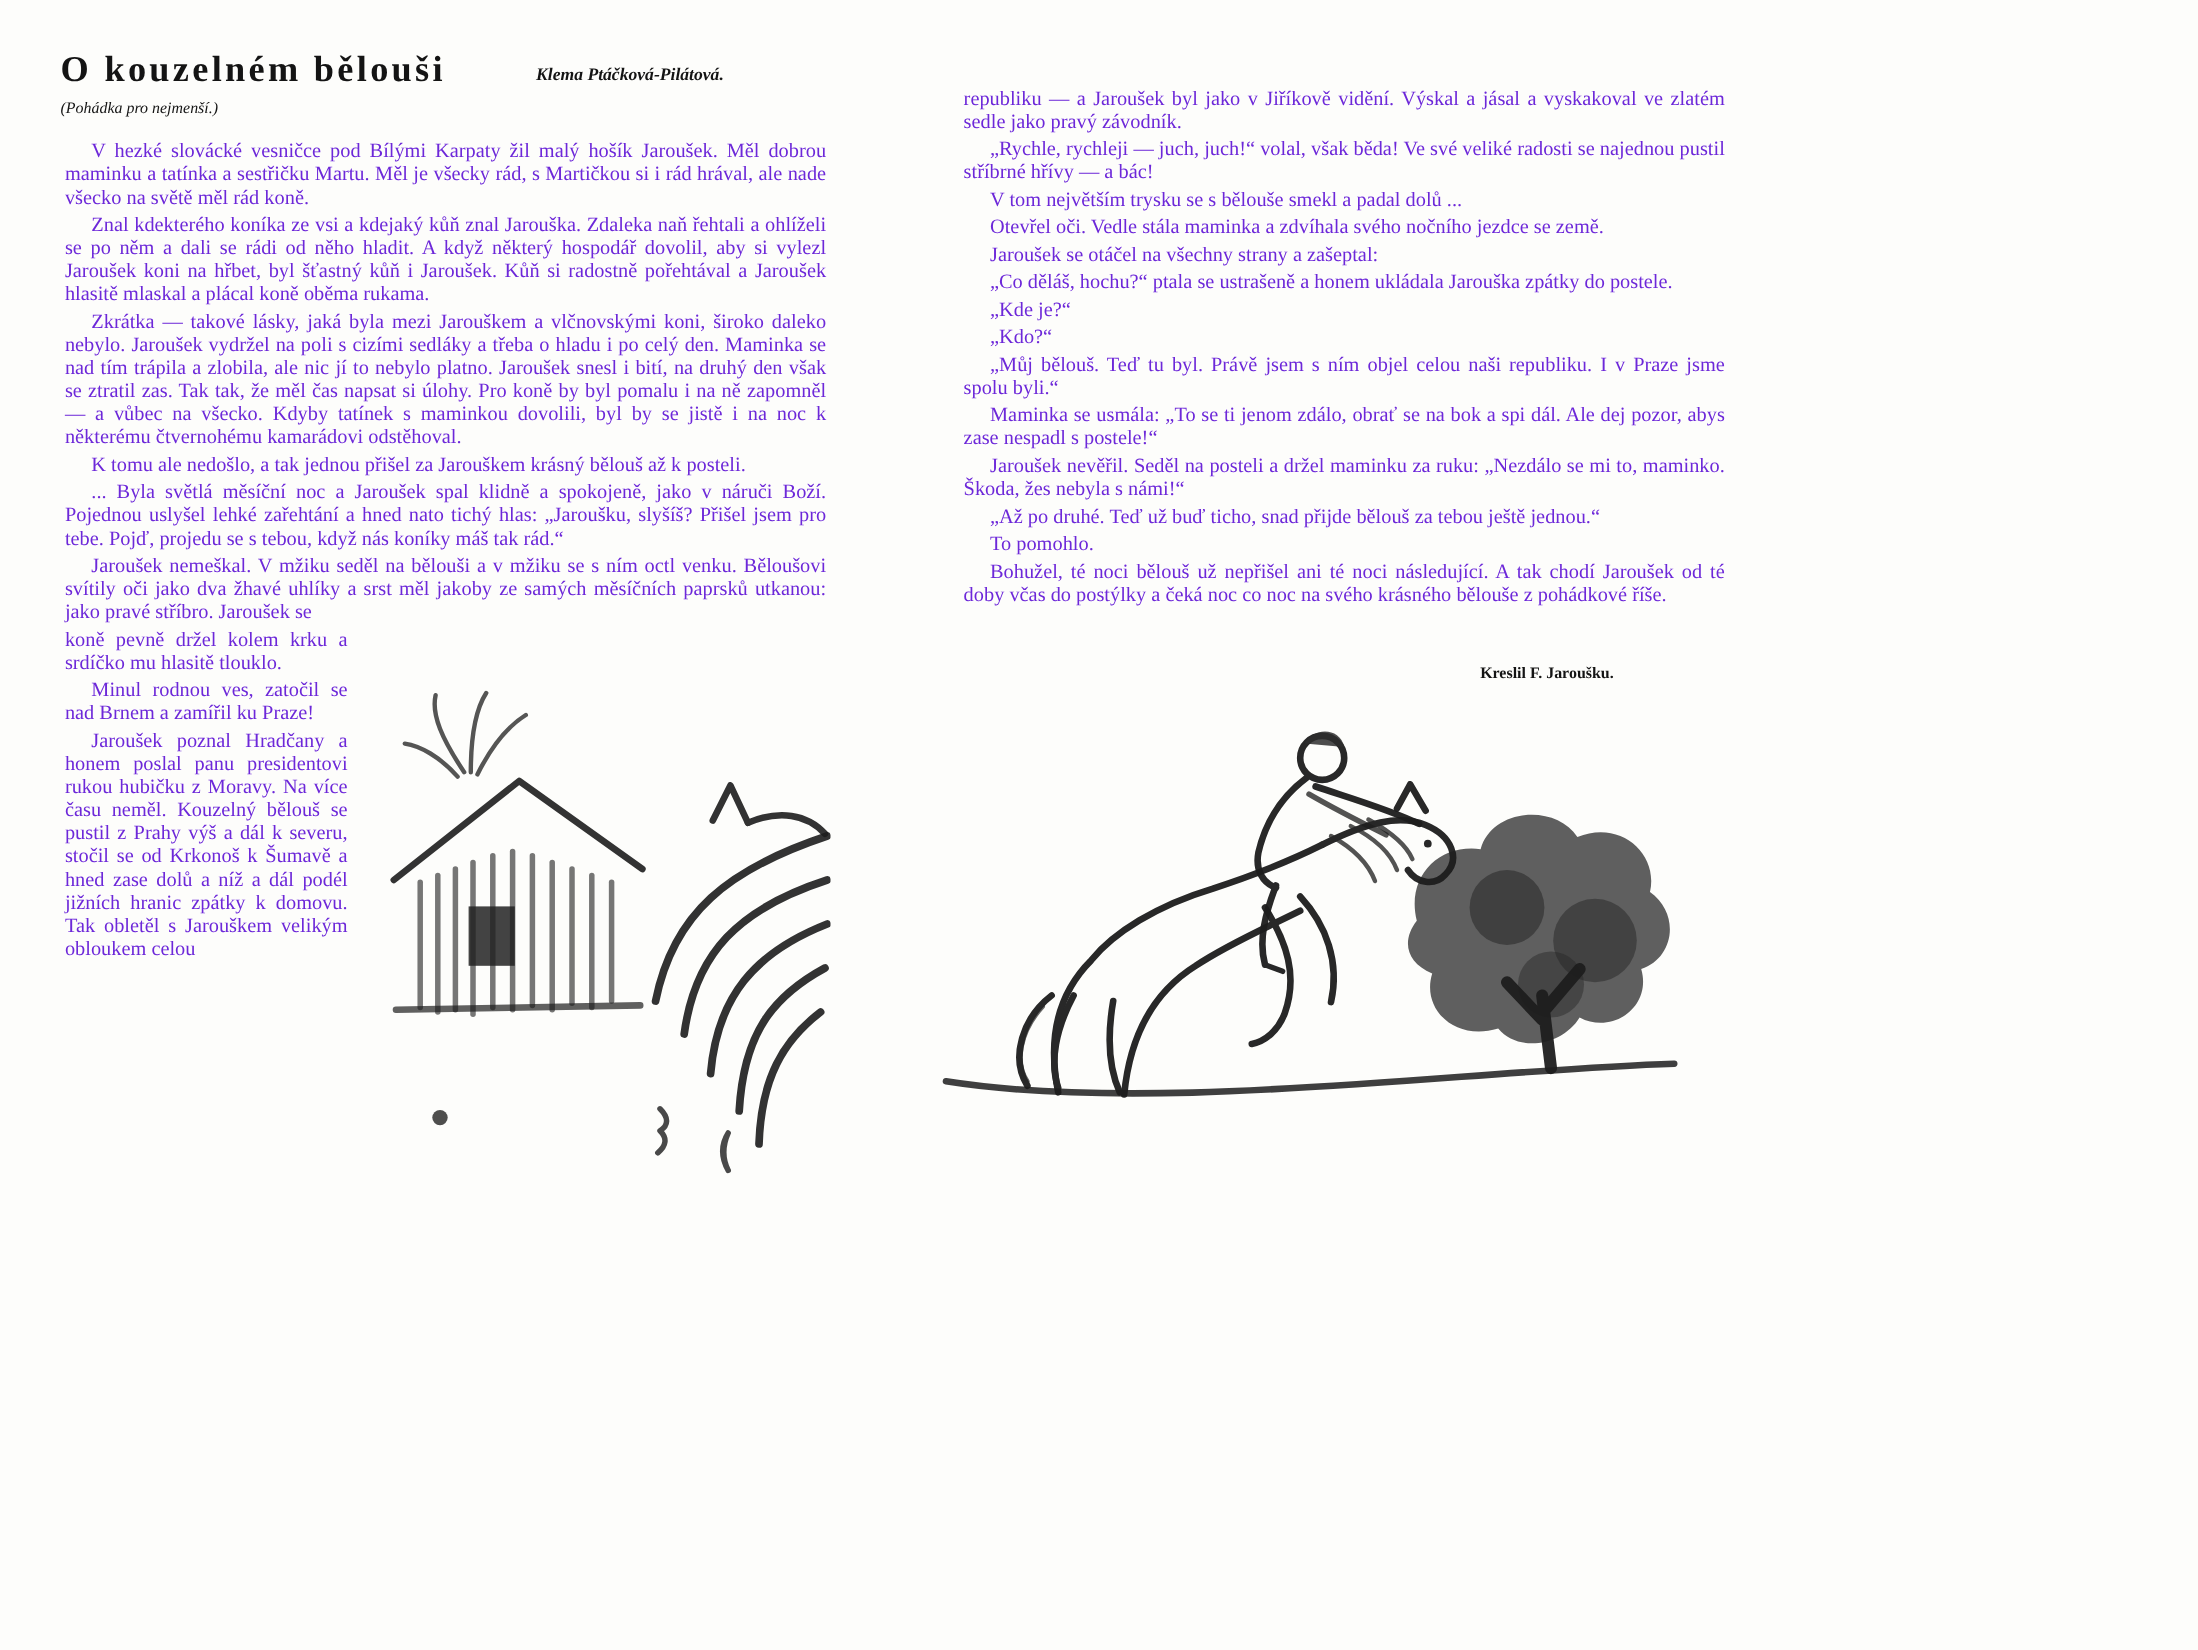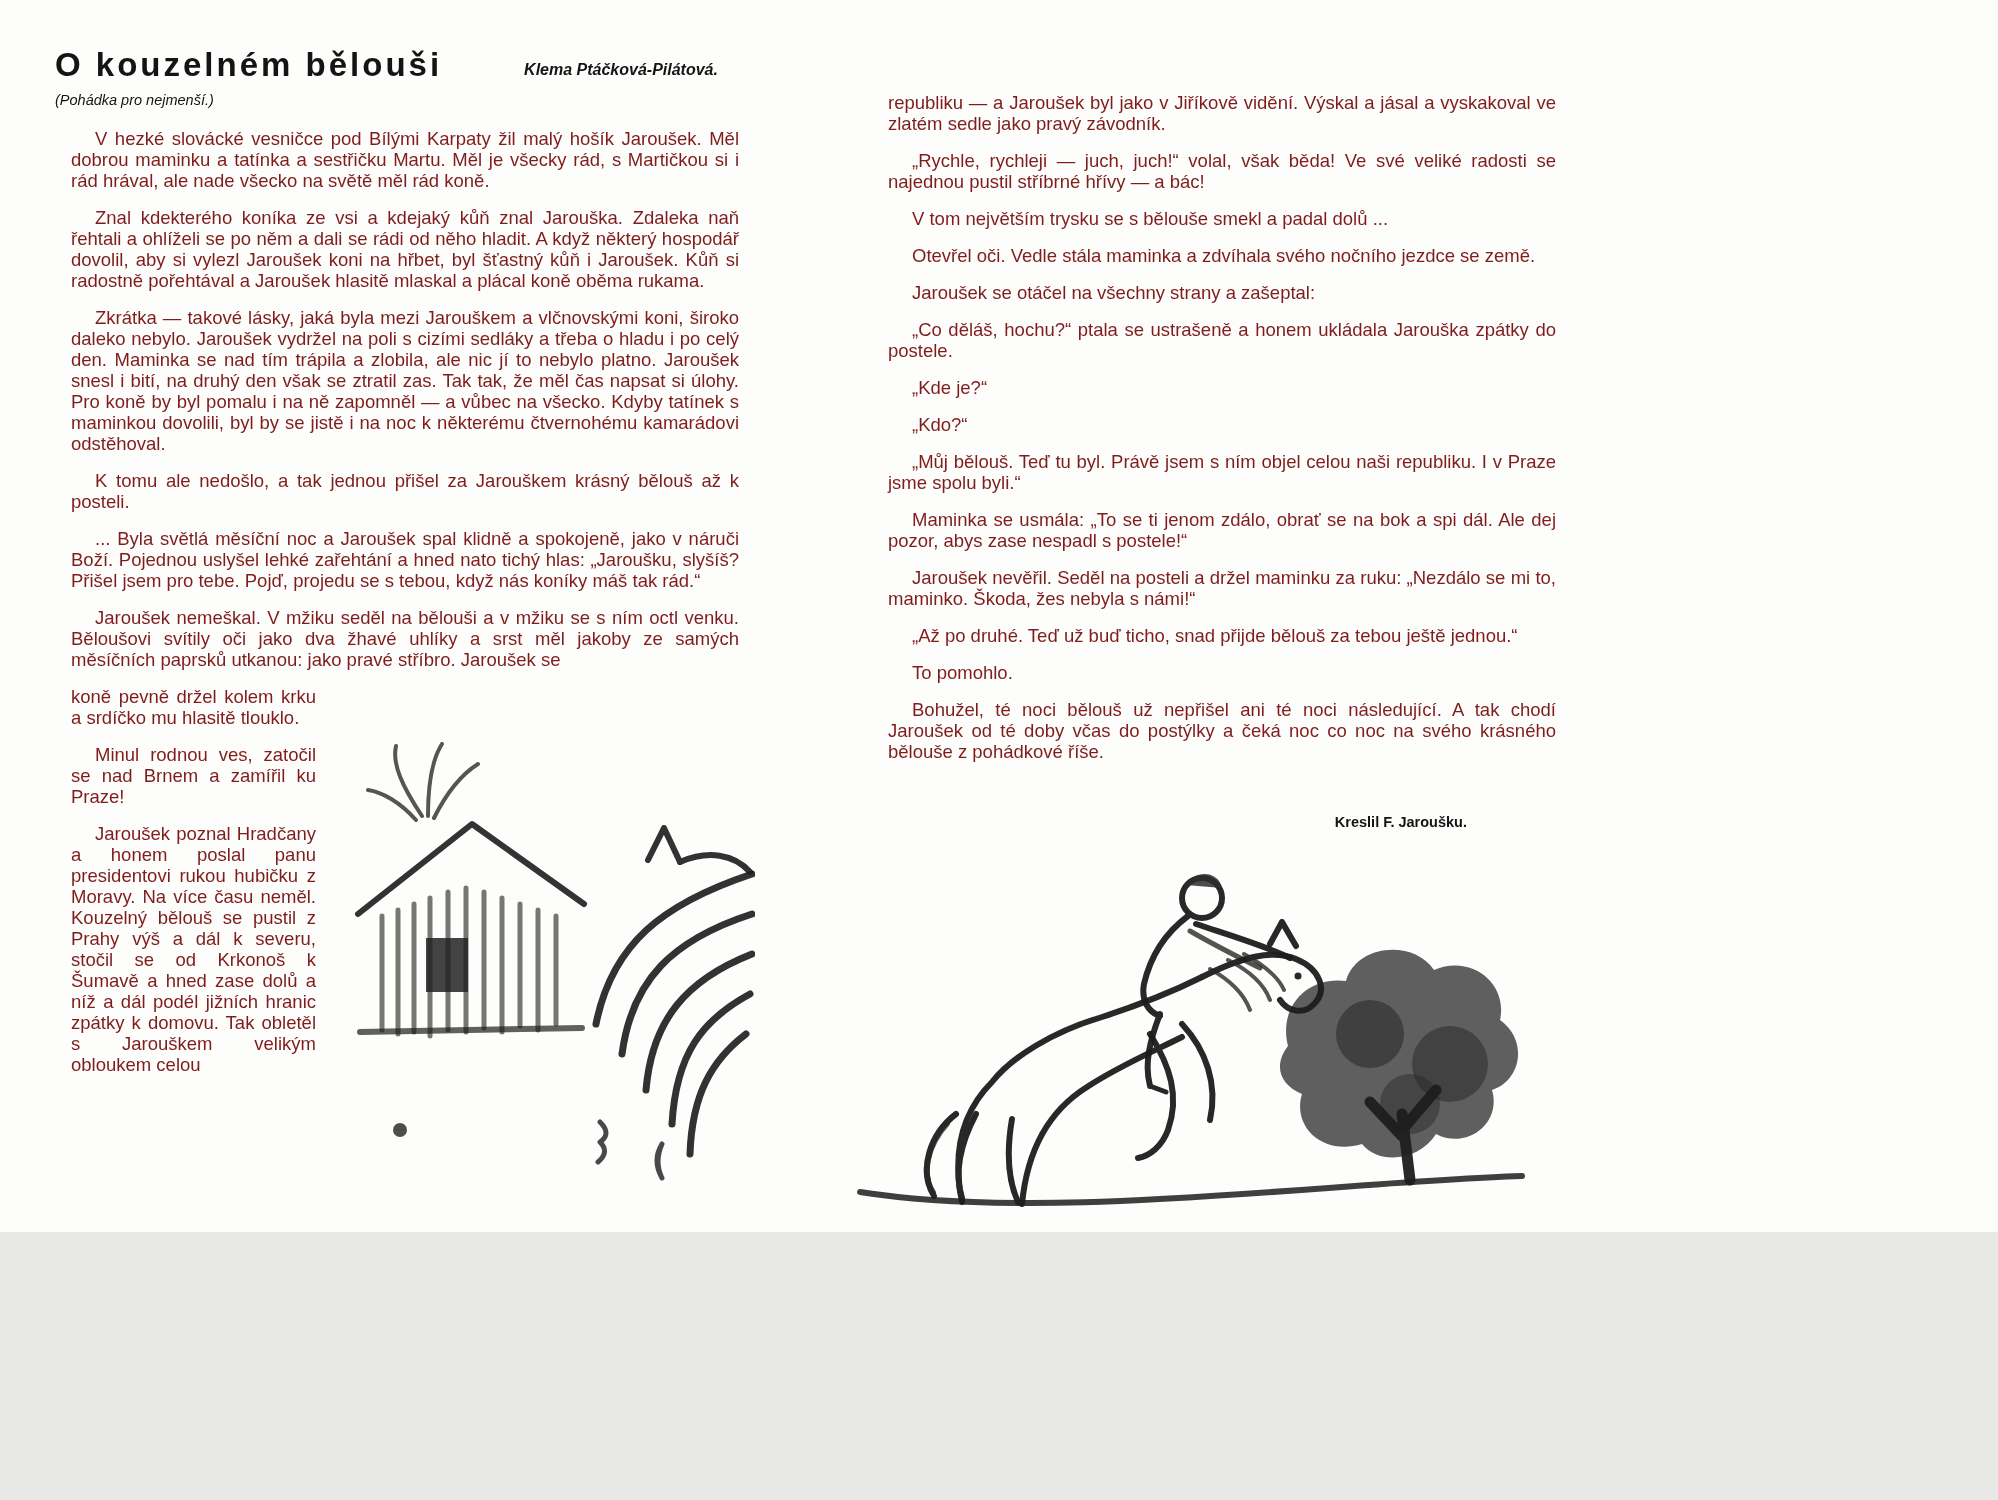--- a/index.html
+++ b/index.html
@@ -1,33 +1,33 @@
 <!DOCTYPE html>
 <html lang="cs"><head>
 <meta charset="utf-8">
 <style>
   html, body { margin:0; padding:0; background:#e8e8e6; }
   .page {
     position:relative;
-    width:1998px; height:1232px;
+    width:1998px; height:1500px;
     background:#fdfdfb;
-    font-family:Liberation Sans, sans-serif;
+    font-family:Liberation Serif, serif;
     color:#141414;
     overflow:hidden;
   }
   .col { position:absolute; }
   .col-left  { left:55px;  top:46px; width:700px; }
   .col-right { left:872px; top:76px; width:700px; }
 
   p.body {
-    margin:16px;
+    margin:4px;
     font-size:18.5px;
     line-height:21px;
     text-align:justify;
-    color:#7f1d1d;
+    color:#6d28d9;
   }
   p.indent { text-indent:24px; }
 
   .title-row { display:flex; align-items:flex-end; margin:0 0 8px 0; }
   h1.title {
     margin:0;
     font-size:33px;
     font-weight:700;
     letter-spacing:3px;
     white-space:nowrap;

